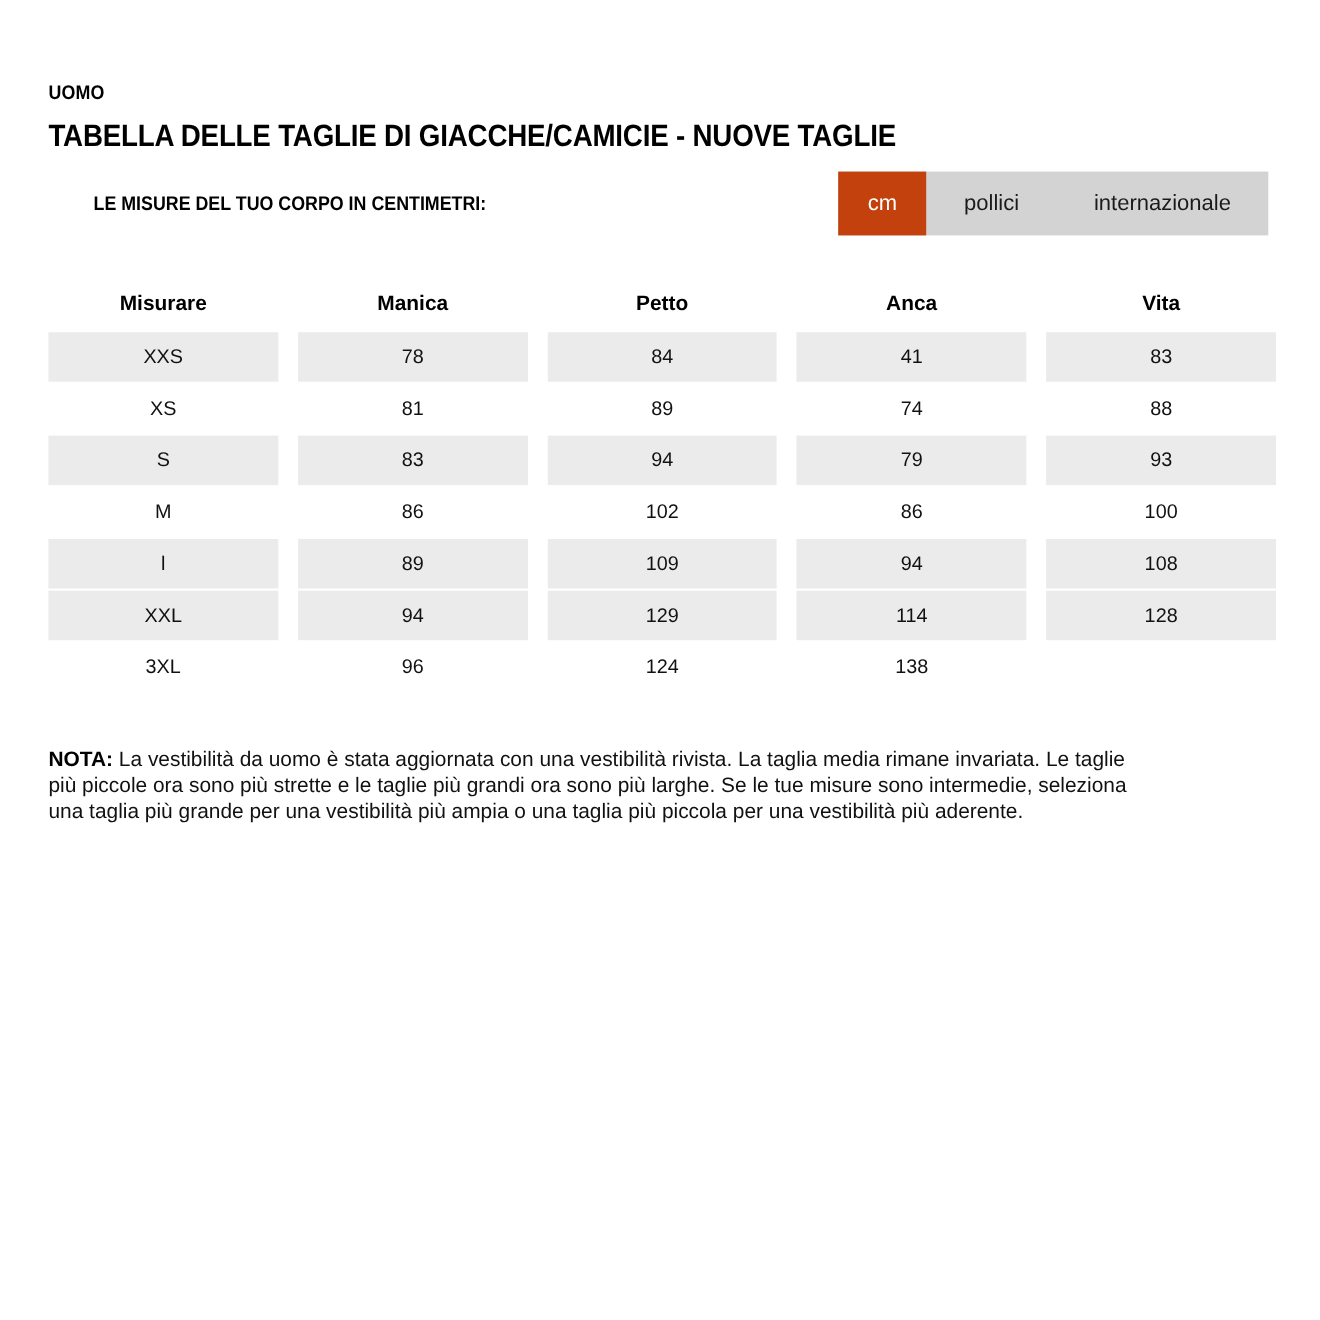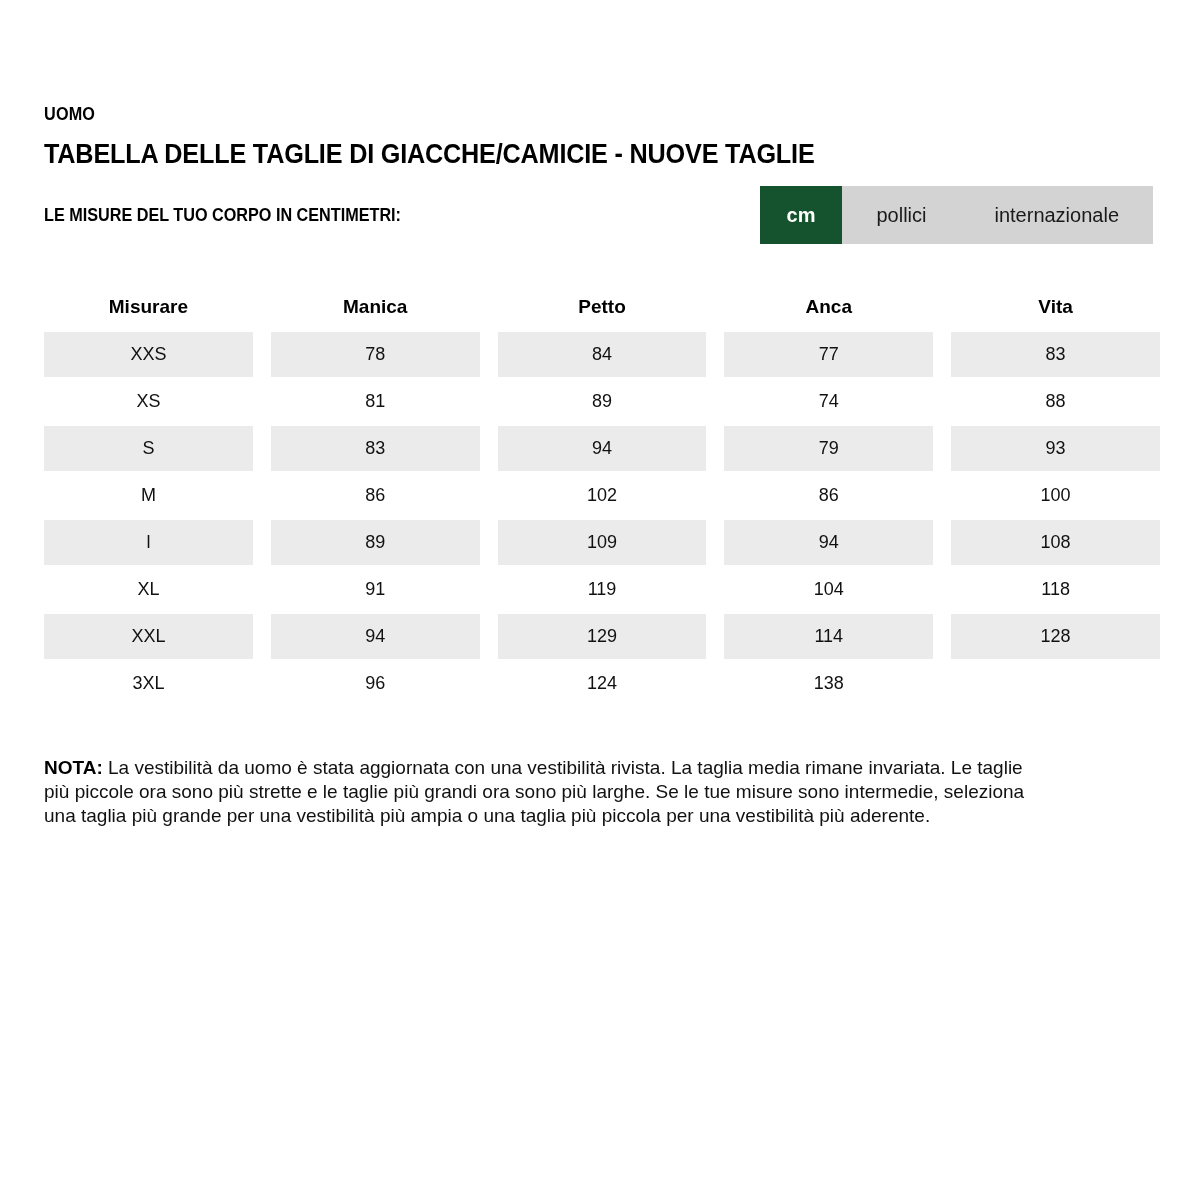--- a/index.html
+++ b/index.html
@@ -3,55 +3,56 @@
 <meta charset="utf-8">
 <style>
   * { margin: 0; padding: 0; box-sizing: border-box; }
   html, body {
     width: 1200px; height: 1200px;
     background: #ffffff;
     font-family: "Liberation Sans", sans-serif;
     color: #000000;
     overflow: hidden;
   }
-  .page { padding: 104px 40px 0 44px; }
+  .page { padding: 74px 40px 0 44px; }
 
   .eyebrow {
     font-size: 18px; font-weight: bold; letter-spacing: 0.2px;
     transform: scaleX(0.9); transform-origin: left center;
   }
   .page-title {
     margin-top: 13px;
     font-size: 28px; font-weight: bold; letter-spacing: -0.2px;
     transform: scaleX(0.9); transform-origin: left center;
     white-space: nowrap;
   }
 
   .subheader-row {
     margin-top: 16px;
     display: flex; justify-content: space-between; align-items: center;
     height: 58px;
+    margin-left: 41px;
   }
   .measure-label {
     font-size: 18px; font-weight: bold;
     transform: scaleX(0.9); transform-origin: left center;
     white-space: nowrap;
   }
   .unit-tabs {
     display: flex; height: 58px; background: #d3d3d3;
     margin-right: 7px;
   }
   .unit-tab {
     display: flex; align-items: center; justify-content: center;
     font-size: 20px; color: #1a1a1a;
     padding: 0 34px;
     cursor: pointer;
   }
   .unit-tab.active {
-    background: #14532d; color: #ffffff; font-weight: bold;
+    background: #c2410c; color: #ffffff; font-weight: normal;
     padding: 0 27px;
   }
 
   .size-table { margin-top: 40px; display: flex; flex-direction: column; gap: 2px; }
   .trow {
     display: grid; grid-template-columns: repeat(5, 1fr); column-gap: 18px;
   }
   .tcell {
     height: 45px; display: flex; align-items: center; justify-content: center;
     font-size: 18px; color: #111111; background: #ffffff;
@@ -91,21 +92,21 @@
       <div class="tcell">Manica</div>
       <div class="tcell">Petto</div>
       <div class="tcell">Anca</div>
       <div class="tcell">Vita</div>
     </div>
 
     <div class="trow gray">
       <div class="tcell">XXS</div>
       <div class="tcell">78</div>
       <div class="tcell">84</div>
-      <div class="tcell">77</div>
+      <div class="tcell">41</div>
       <div class="tcell">83</div>
     </div>
 
     <div class="trow">
       <div class="tcell">XS</div>
       <div class="tcell">81</div>
       <div class="tcell">89</div>
       <div class="tcell">74</div>
       <div class="tcell">88</div>
     </div>
@@ -127,27 +128,20 @@
     </div>
 
     <div class="trow gray">
       <div class="tcell">l</div>
       <div class="tcell">89</div>
       <div class="tcell">109</div>
       <div class="tcell">94</div>
       <div class="tcell">108</div>
     </div>
 
-    <div class="trow">
-      <div class="tcell">XL</div>
-      <div class="tcell">91</div>
-      <div class="tcell">119</div>
-      <div class="tcell">104</div>
-      <div class="tcell">118</div>
-    </div>
 
     <div class="trow gray">
       <div class="tcell">XXL</div>
       <div class="tcell">94</div>
       <div class="tcell">129</div>
       <div class="tcell">114</div>
       <div class="tcell">128</div>
     </div>
 
     <div class="trow">

